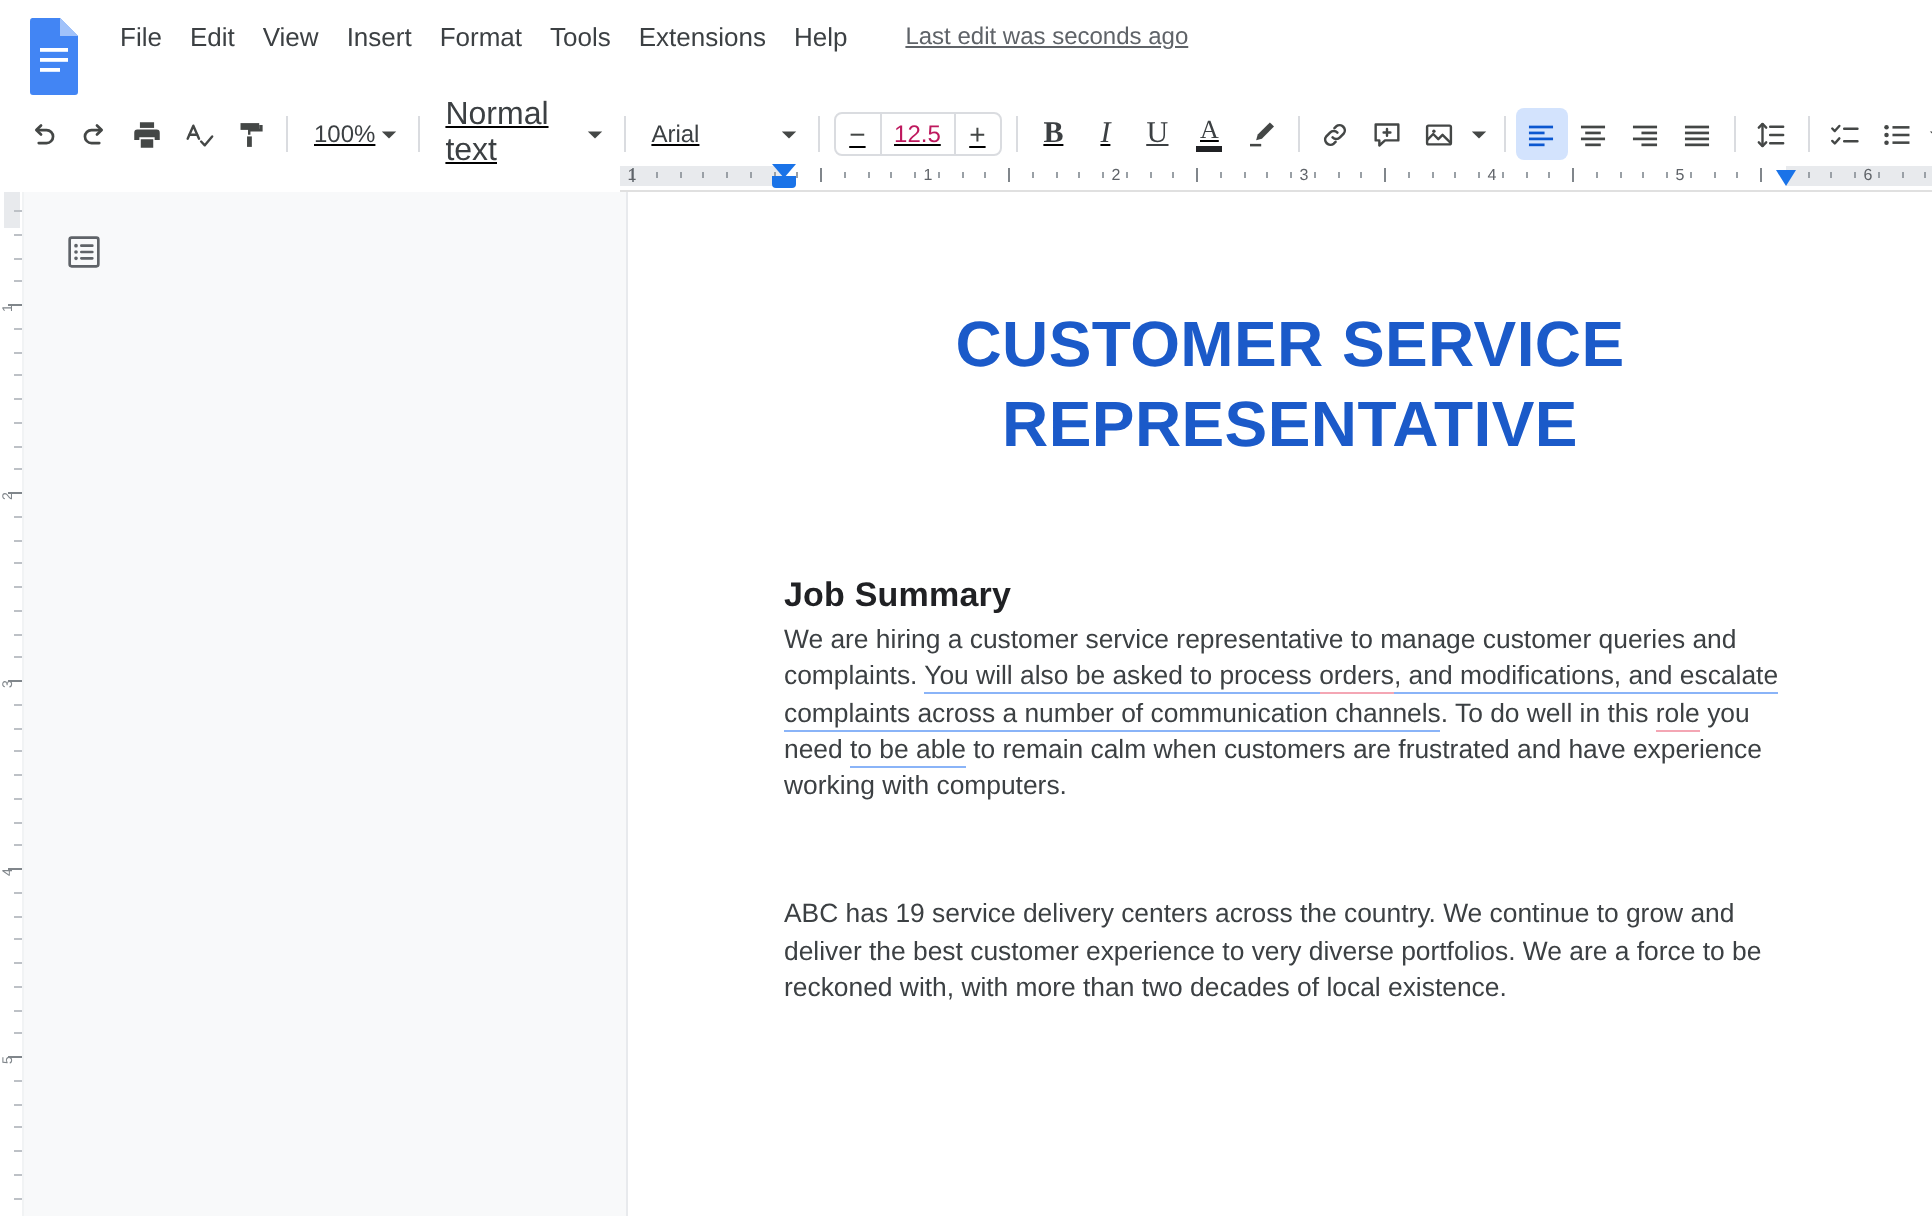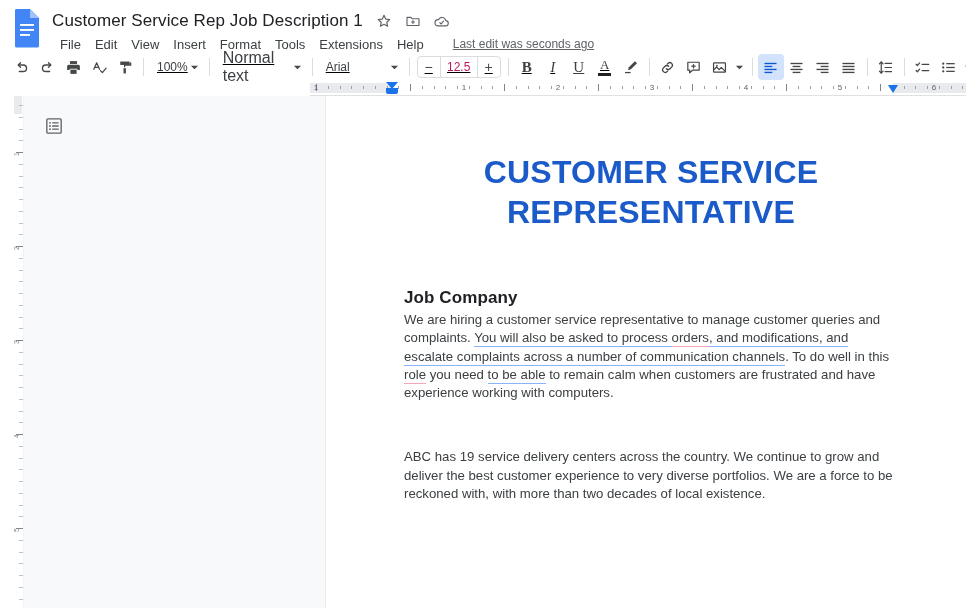--- a/index.html
+++ b/index.html
@@ -147,21 +147,21 @@
   .indent-right {
     top:3px; border-left:5px solid transparent;
     border-right:5px solid transparent; border-top:8px solid #1a73e8;
   }
   .ruler-divider {
     position:absolute; bottom:0; left:0; right:0;
     height:1px; background:#e0e0e0;
   }
 
   
-  .workspace { display:flex; height:512px; background:#ffffff;padding-left:12px; }
+  .workspace { display:flex; height:512px; background:#ffffff; }
 
   
   .vruler {
     width:12px; flex:0 0 auto; position:relative;
     background:#ffffff; border-right:1px solid #f1f3f4;
     overflow:hidden;
   }
   .vruler-inactive {
     position:absolute; left:2px; width:8px; background:#e8eaed;
   }
@@ -232,43 +232,20 @@
     <svg width="30" height="40" viewBox="0 0 30 40" aria-hidden="true">
       <path d="M4 1h14l9 9v28a1.5 1.5 0 0 1-1.5 1.5h-21A1.5 1.5 0 0 1 3 38V2.5A1.5 1.5 0 0 1 4 1z" fill="#4285f4"></path>
       <path d="M18 1l9 9h-9z" fill="#a1c2fa"></path>
       <rect x="8" y="16" width="14" height="1.9" fill="#fff"></rect>
       <rect x="8" y="21" width="14" height="1.9" fill="#fff"></rect>
       <rect x="8" y="26" width="10" height="1.9" fill="#fff"></rect>
     </svg>
   </div>
 
   <div class="title-col">
-    <div class="title-row">
-      <div class="doc-title">Customer Service Rep Job Description 1</div>
-
-      <div class="title-icon">
-        <svg width="16" height="16" viewBox="0 0 24 24" fill="none" stroke="currentColor" stroke-width="1.8" stroke-linejoin="round">
-          <path d="M12 3.5l2.6 5.6 6 .7-4.4 4.1 1.2 6-5.4-3-5.4 3 1.2-6L3.4 9.8l6-.7z"></path>
-        </svg>
-      </div>
-
-      <div class="title-icon">
-        <svg width="16" height="16" viewBox="0 0 24 24" fill="none" stroke="currentColor" stroke-width="1.7" stroke-linejoin="round">
-          <path d="M3 6.5h6l1.8 2.2H21v10H3z"></path>
-          <path d="M12 11.4v4.4M9.9 13.5h4.2" stroke-linecap="round"></path>
-        </svg>
-      </div>
-
-      <div class="title-icon">
-        <svg width="17" height="17" viewBox="0 0 24 24" fill="none" stroke="currentColor" stroke-width="1.6" stroke-linecap="round" stroke-linejoin="round">
-          <path d="M6.6 18.2h11a3.7 3.7 0 0 0 .5-7.4 5.4 5.4 0 0 0-10.3-1.3 3.9 3.9 0 0 0-1.2 8.7z"></path>
-          <path d="M9.6 13.6l1.9 1.9 3.4-3.9"></path>
-        </svg>
-      </div>
-    </div>
 
     <div class="menu-row">
       <div class="menu-item">File</div>
       <div class="menu-item">Edit</div>
       <div class="menu-item">View</div>
       <div class="menu-item">Insert</div>
       <div class="menu-item">Format</div>
       <div class="menu-item">Tools</div>
       <div class="menu-item">Extensions</div>
       <div class="menu-item">Help</div>
@@ -618,21 +595,21 @@
     </div>
   </div>
 
   <div class="canvas">
     <div class="page">
 
       <h1 class="doc-h1">CUSTOMER SERVICE REPRESENTATIVE</h1>
 
       <div class="spacer-a"></div>
 
-      <h2 class="doc-h2">Job Company</h2>
+      <h2 class="doc-h2">Job Summary</h2>
       <p class="doc-p" id="para-job-summary"><span>We are hiring a customer service representative to manage customer queries and complaints. </span><span class="u-grammar">You will also be asked to process </span><span class="u-spell">orders</span><span class="u-grammar">, and modifications, and escalate complaints across a number of communication channels</span><span>. To do well in this </span><span class="u-spell">role</span><span> you need </span><span class="u-grammar">to be able</span><span> to remain calm when customers are frustrated and have experience working with computers.</span></p>
 
       <div class="spacer-b"></div>
 
       <p class="doc-p" id="para-about-company"><span>ABC has 19 service delivery centers across the country. We continue to grow and deliver the best customer experience to very diverse portfolios. We are a force to be reckoned with, with more than two decades of local existence.</span></p>
 
     </div>
   </div>
 </div>
 

